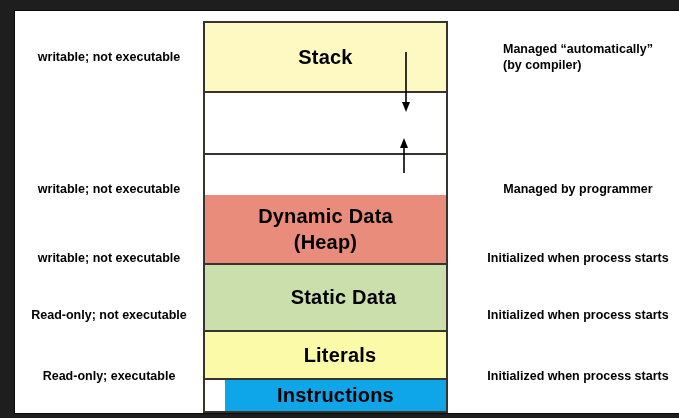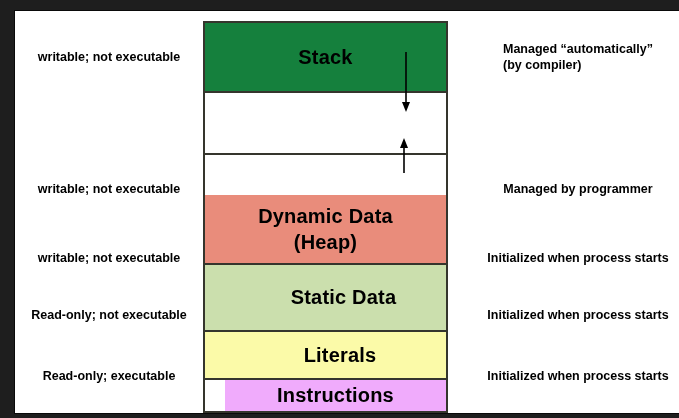--- a/index.html
+++ b/index.html
@@ -67,35 +67,35 @@
 <div class="canvas">
   <div class="panel">
 
     <div class="note note-left" style="top:12px;height:68px;">writable; not executable</div>
     <div class="note note-left" style="top:144px;height:68px;">writable; not executable</div>
     <div class="note note-left" style="top:214px;height:65px;">writable; not executable</div>
     <div class="note note-left" style="top:281px;height:46px;">Read-only; not executable</div>
     <div class="note note-left" style="top:329px;height:72px;">Read-only; executable</div>
 
     <div class="mem-column" style="left:188px;top:10px;">
-      <div class="seg seg-stack" style="background-color: #15803d;">
+      <div class="seg seg-stack" style="background-color: #fef9c3;">
         <span>Stack</span>
       </div>
       <div class="seg seg-gap"></div>
       <div class="seg seg-heap" style="background-color: rgb(233, 140, 123); margin-top: 40px;">
         <span>Dynamic Data</span>
         <span>(Heap)</span>
       </div>
       <div class="seg seg-static" style="background-color: rgb(203, 223, 173);">
         <span>Static Data</span>
       </div>
       <div class="seg seg-literals" style="background-color: rgb(251, 250, 168);">
         <span>Literals</span>
       </div>
-      <div class="seg seg-instructions" style="background-color: #f0abfc; margin-left: 20px;">
+      <div class="seg seg-instructions" style="background-color: #0ea5e9; margin-left: 20px;">
         <span>Instructions</span>
       </div>
     </div>
 
     <div class="note note-right" style="top:12px;height:68px;">
       <span>
         <span>Managed “automatically”</span><br>
         <span>(by compiler)</span>
       </span>
     </div>

